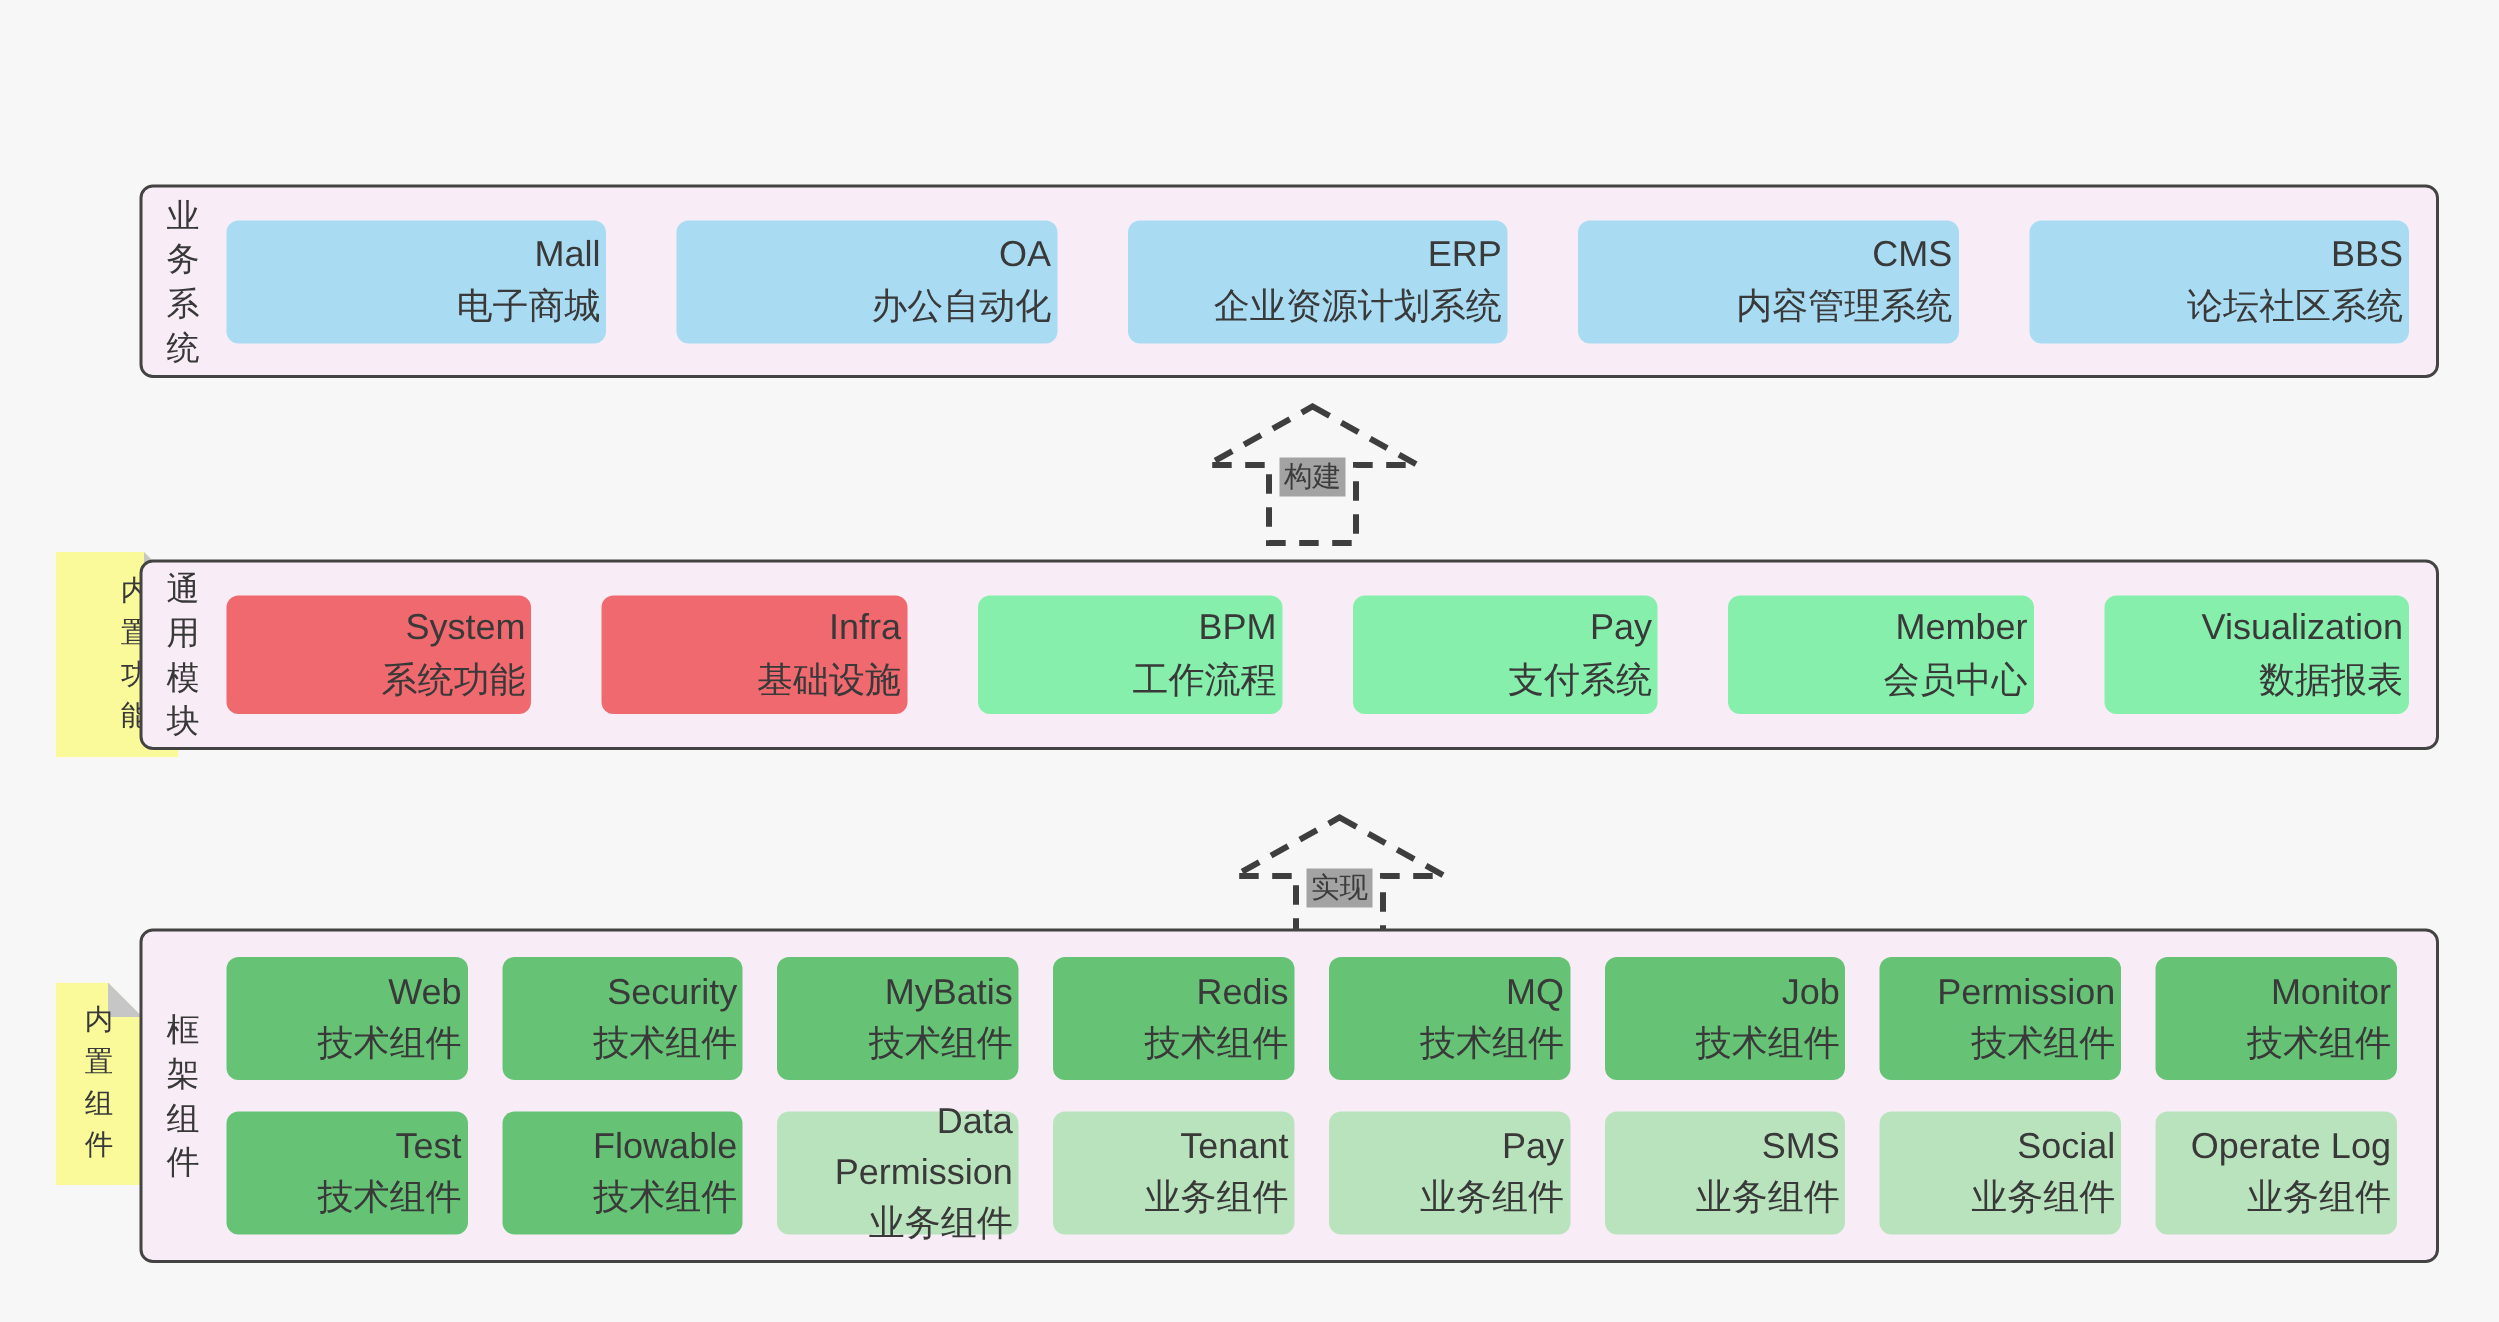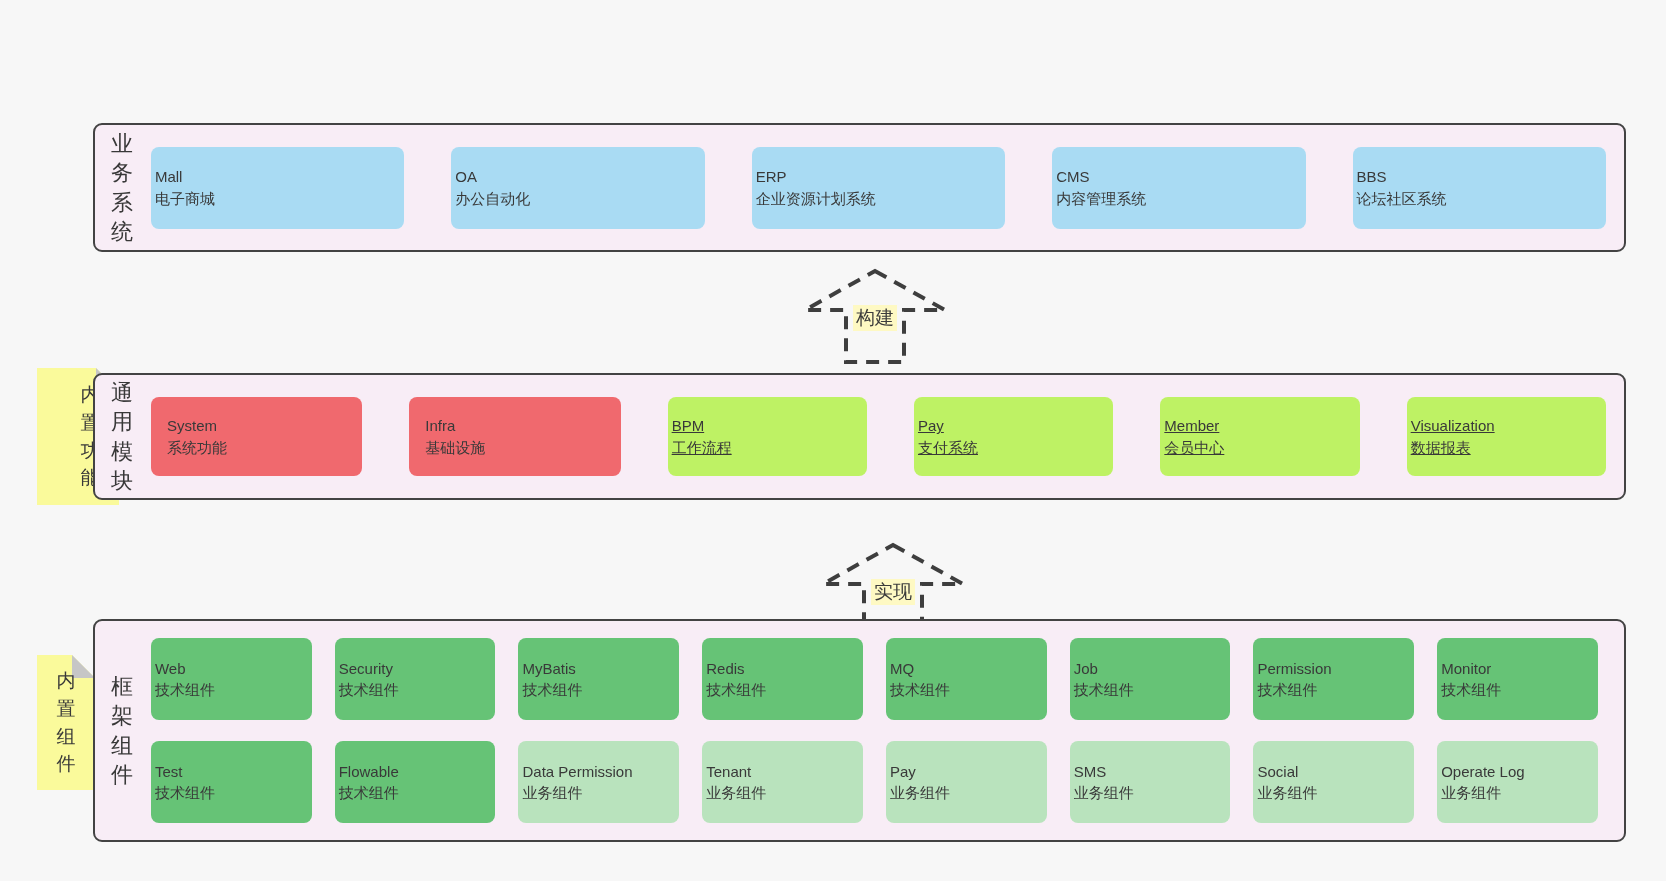--- a/index.html
+++ b/index.html
@@ -33,30 +33,30 @@
   }
   .rows {
     flex:1; display:flex; flex-direction:column; justify-content:center;
     gap:21px; margin-left:10px; padding-right:26px;
   }
   .rows .boxes { flex:none; margin-left:0; padding-right:0; gap:23px; }
 
   .box {
     flex:1; border-radius:8px;
     display:flex; flex-direction:column; justify-content:center;
-    text-align:left; font-size:15px; line-height:1.42;
+    text-align:right; font-size:24px; line-height:1.42;
     padding:2px 4px; box-sizing:border-box; color:#393939;
   }
   .layer-business .box   { height:82px; }
   .layer-modules .box    { height:79px; }
   .layer-components .box { height:82px; }
 
   .box.blue       { background:#a9dbf3; }
-  .box.red        { background:#f0696e;padding-left:16px; }
-  .box.pink       { background:#bef264;text-decoration:underline; }
+  .box.red        { background:#f0696e; }
+  .box.pink       { background:#86efac; }
   .box.green      { background:#66c376; }
   .box.lightgreen { background:#b9e3bd; }
 
   
   .note { position:absolute; left:37px; width:58px; display:flex; }
   .note-modules    { top:368px; height:137px;padding-left:24px; }
   .note-components { top:655px; height:135px; }
   .note-body {
     position:absolute; inset:0; background:#fafa9b;
     clip-path: polygon(0 0, calc(100% - 23px) 0, 100% 23px, 100% 100%, 0 100%);
@@ -71,21 +71,21 @@
     word-break:break-all; color:#383838;
   }
 
   
   .arrow { position:absolute; width:150px; height:100px; }
   .arrow-build     { left:800px; top:266px; }
   .arrow-implement { left:818px; top:540px; }
   .arrow svg { position:absolute; inset:0; overflow:visible; }
   .arrow-label {
     position:absolute; left:50%; top:39px; transform:translateX(-50%);
-    background:#fef9c3; padding:0 3px; font-size:19px; color:#3c3c3c;
+    background:#a3a3a3; padding:0 3px; font-size:19px; color:#3c3c3c;
     white-space:nowrap;
   }
 </style>
 </head>
 <body>
 
 <div class="stage">
 
   <div class="note note-modules">
     <div class="note-body"></div>

